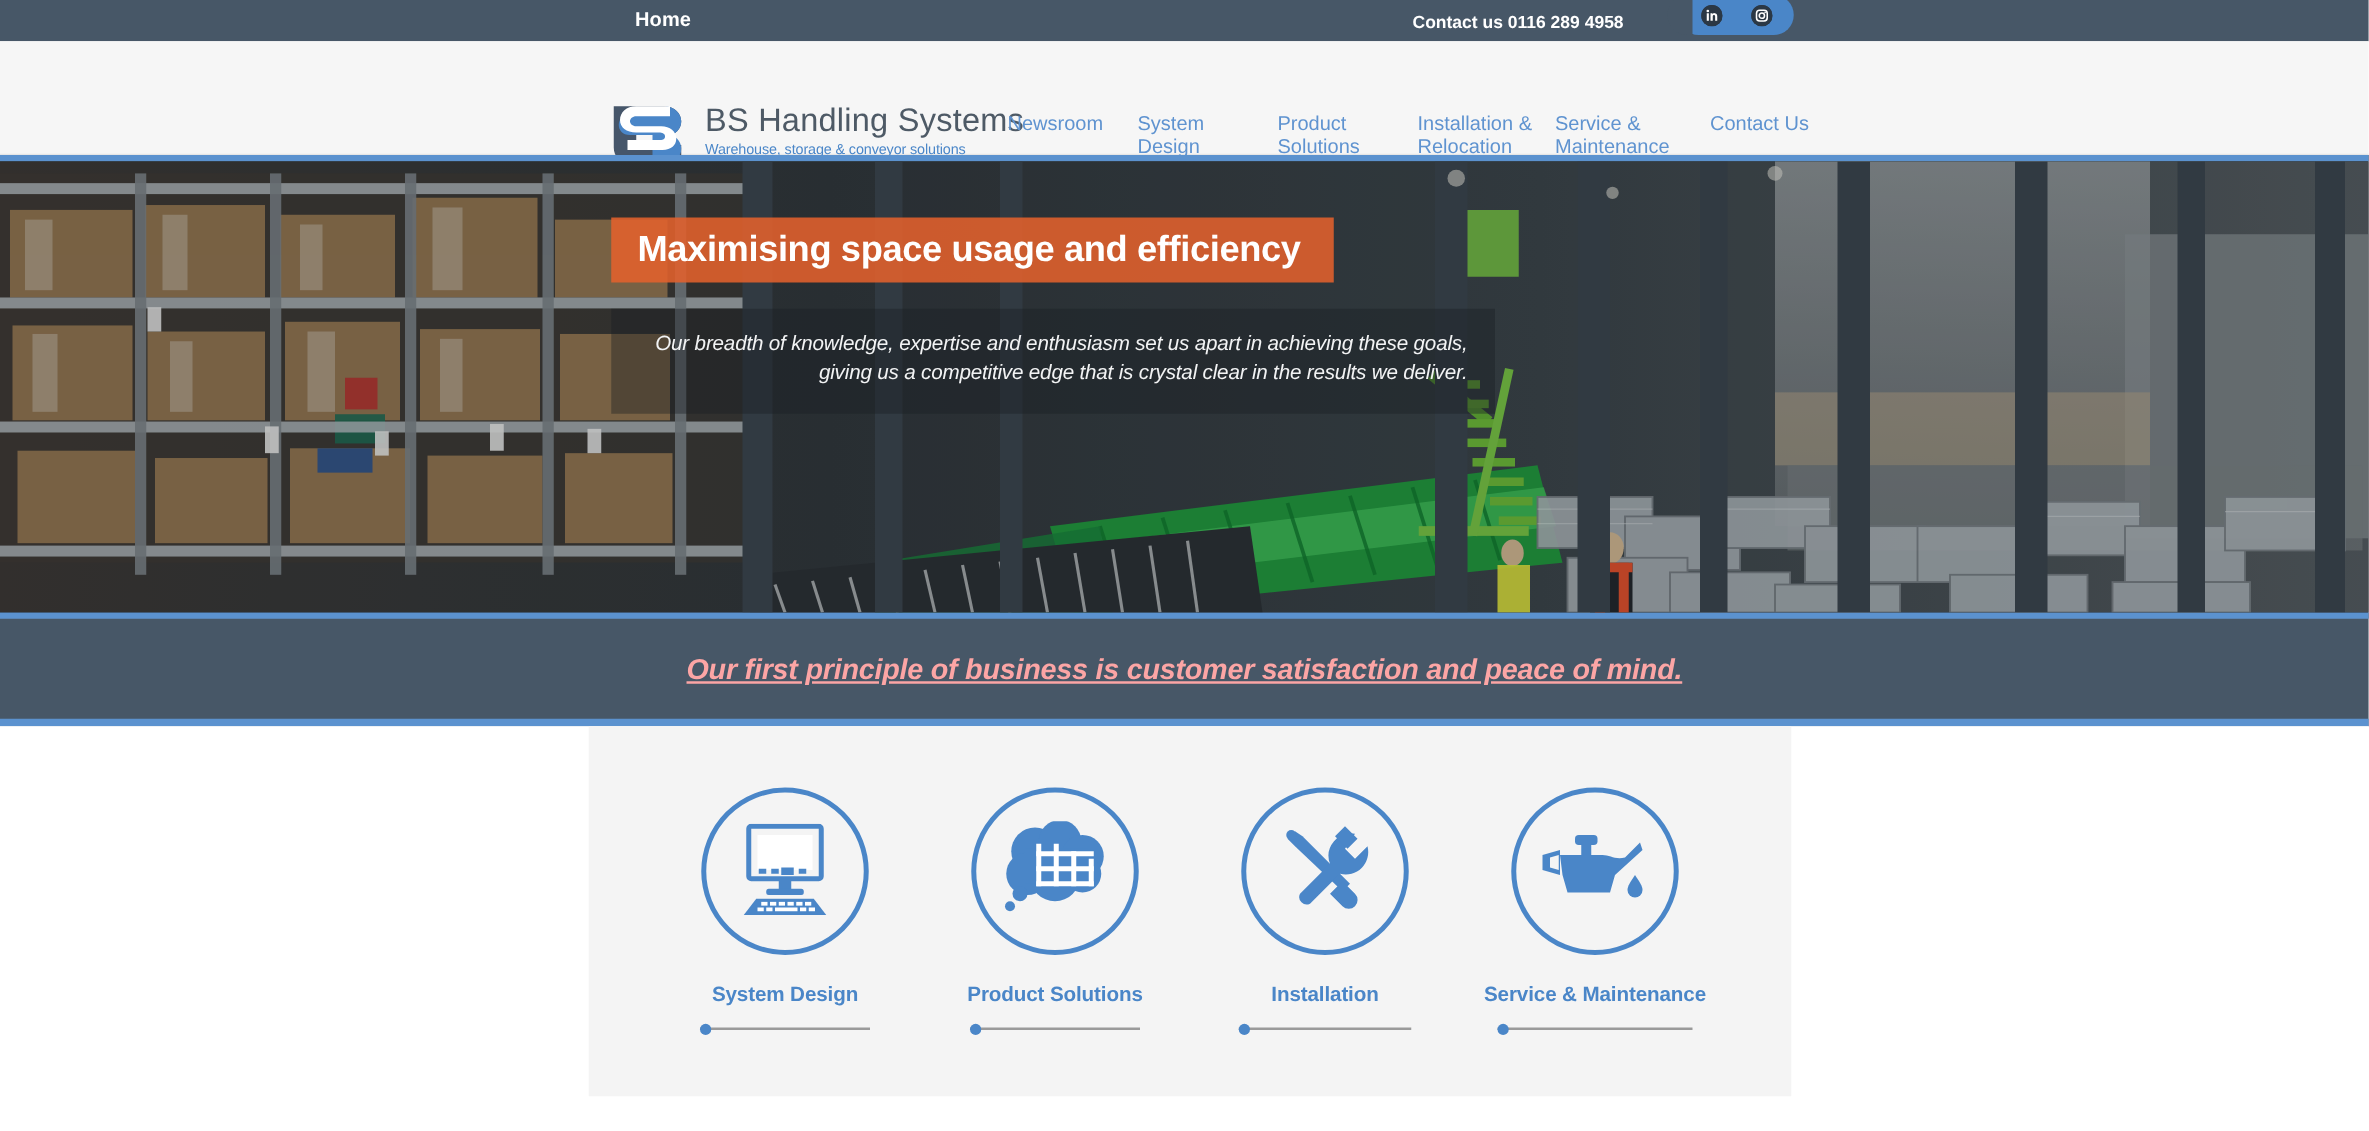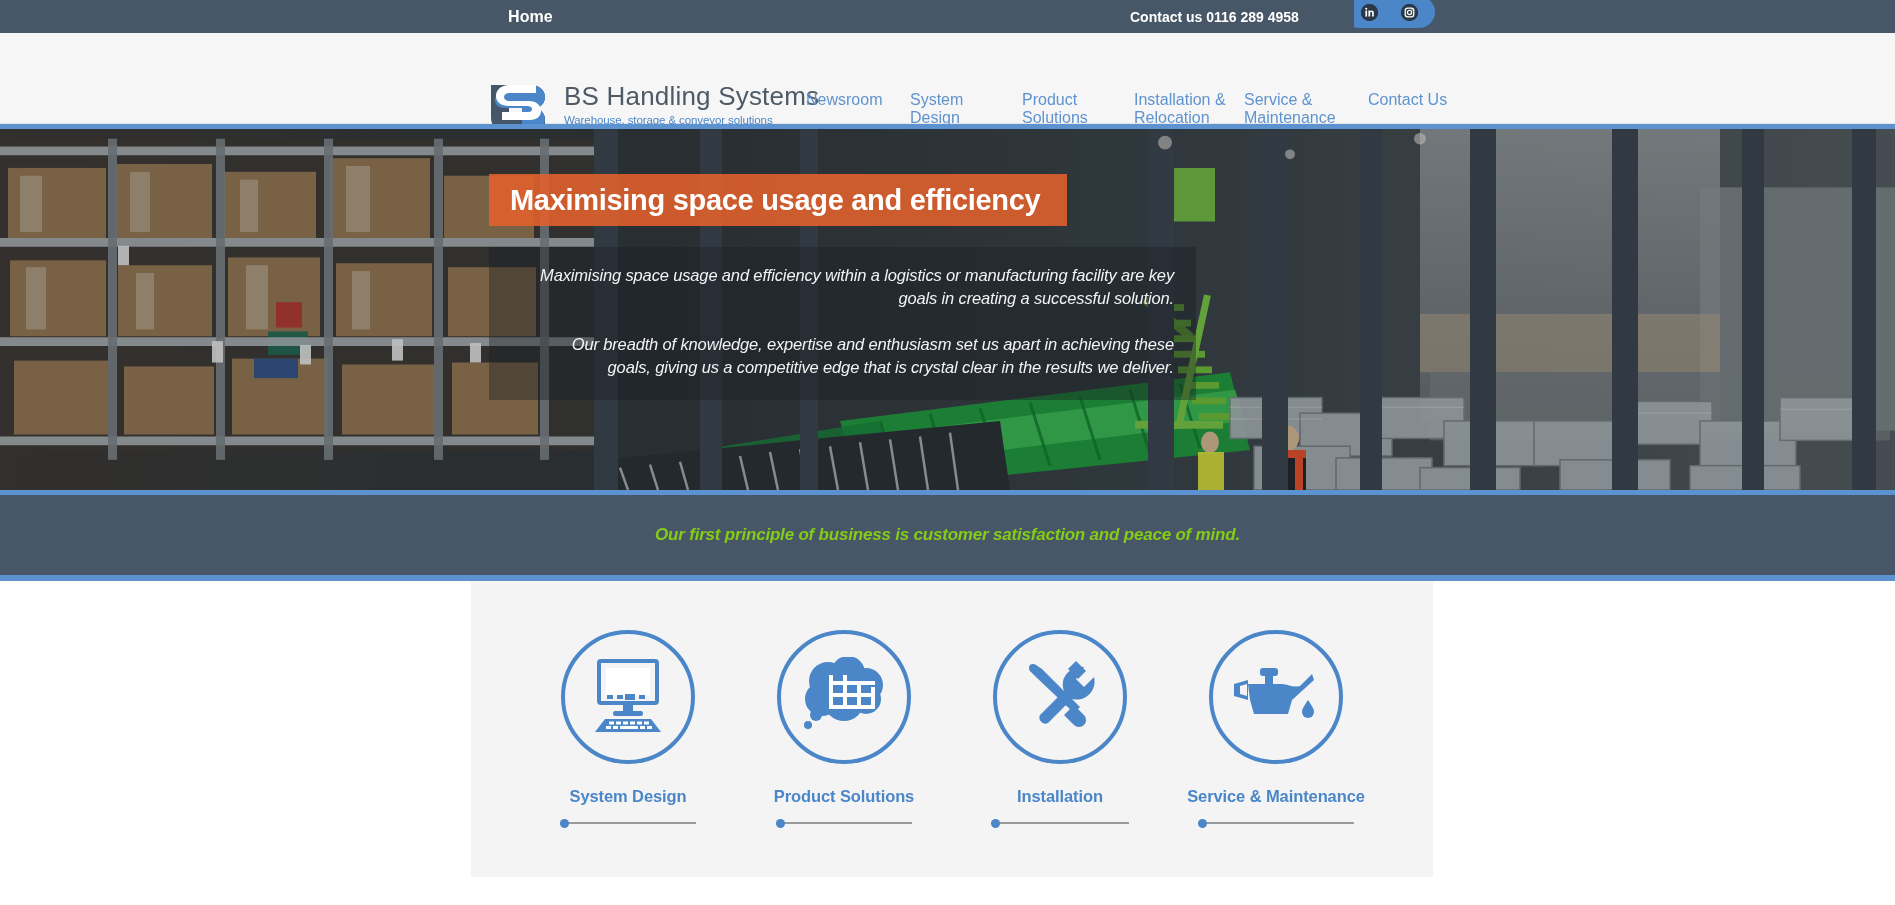--- a/index.html
+++ b/index.html
@@ -176,25 +176,26 @@
   
   .tagline {
     height: 86px;
     background: #475767;
     border-bottom: 6px solid #5b92cf;
     display: flex;
     align-items: center;
     justify-content: center;
   }
   .tagline span {
-    color: #84cc16;
-    font-size: 17px;
+    color: #fca5a5;
+    font-size: 23px;
     font-style: italic;
     font-weight: bold;
     letter-spacing: -.2px;
+    text-decoration: underline;
   }
 
   
   .services-area {
     position: relative;
     height: 312px;
     background: #ffffff;
   }
   .services-panel {
     position: absolute;
@@ -496,21 +497,20 @@
 
       <rect width="1895" height="371" fill="#10161c" opacity=".22"></rect>
     </svg>
   </div>
 
   <div class="hero-title">
     <span>Maximising space usage and efficiency</span>
   </div>
 
   <div class="hero-body">
-    <p>Maximising space usage and efficiency within a logistics or manufacturing facility are key goals in creating a successful solution.</p>
     <p>Our breadth of knowledge, expertise and enthusiasm set us apart in achieving these goals, giving us a competitive edge that is crystal clear in the results we deliver.</p>
   </div>
 </section>
 
 <section class="tagline">
   <span>Our first principle of business is customer satisfaction and peace of mind.</span>
 </section>
 
 <section class="services-area">
   <div class="services-panel">

